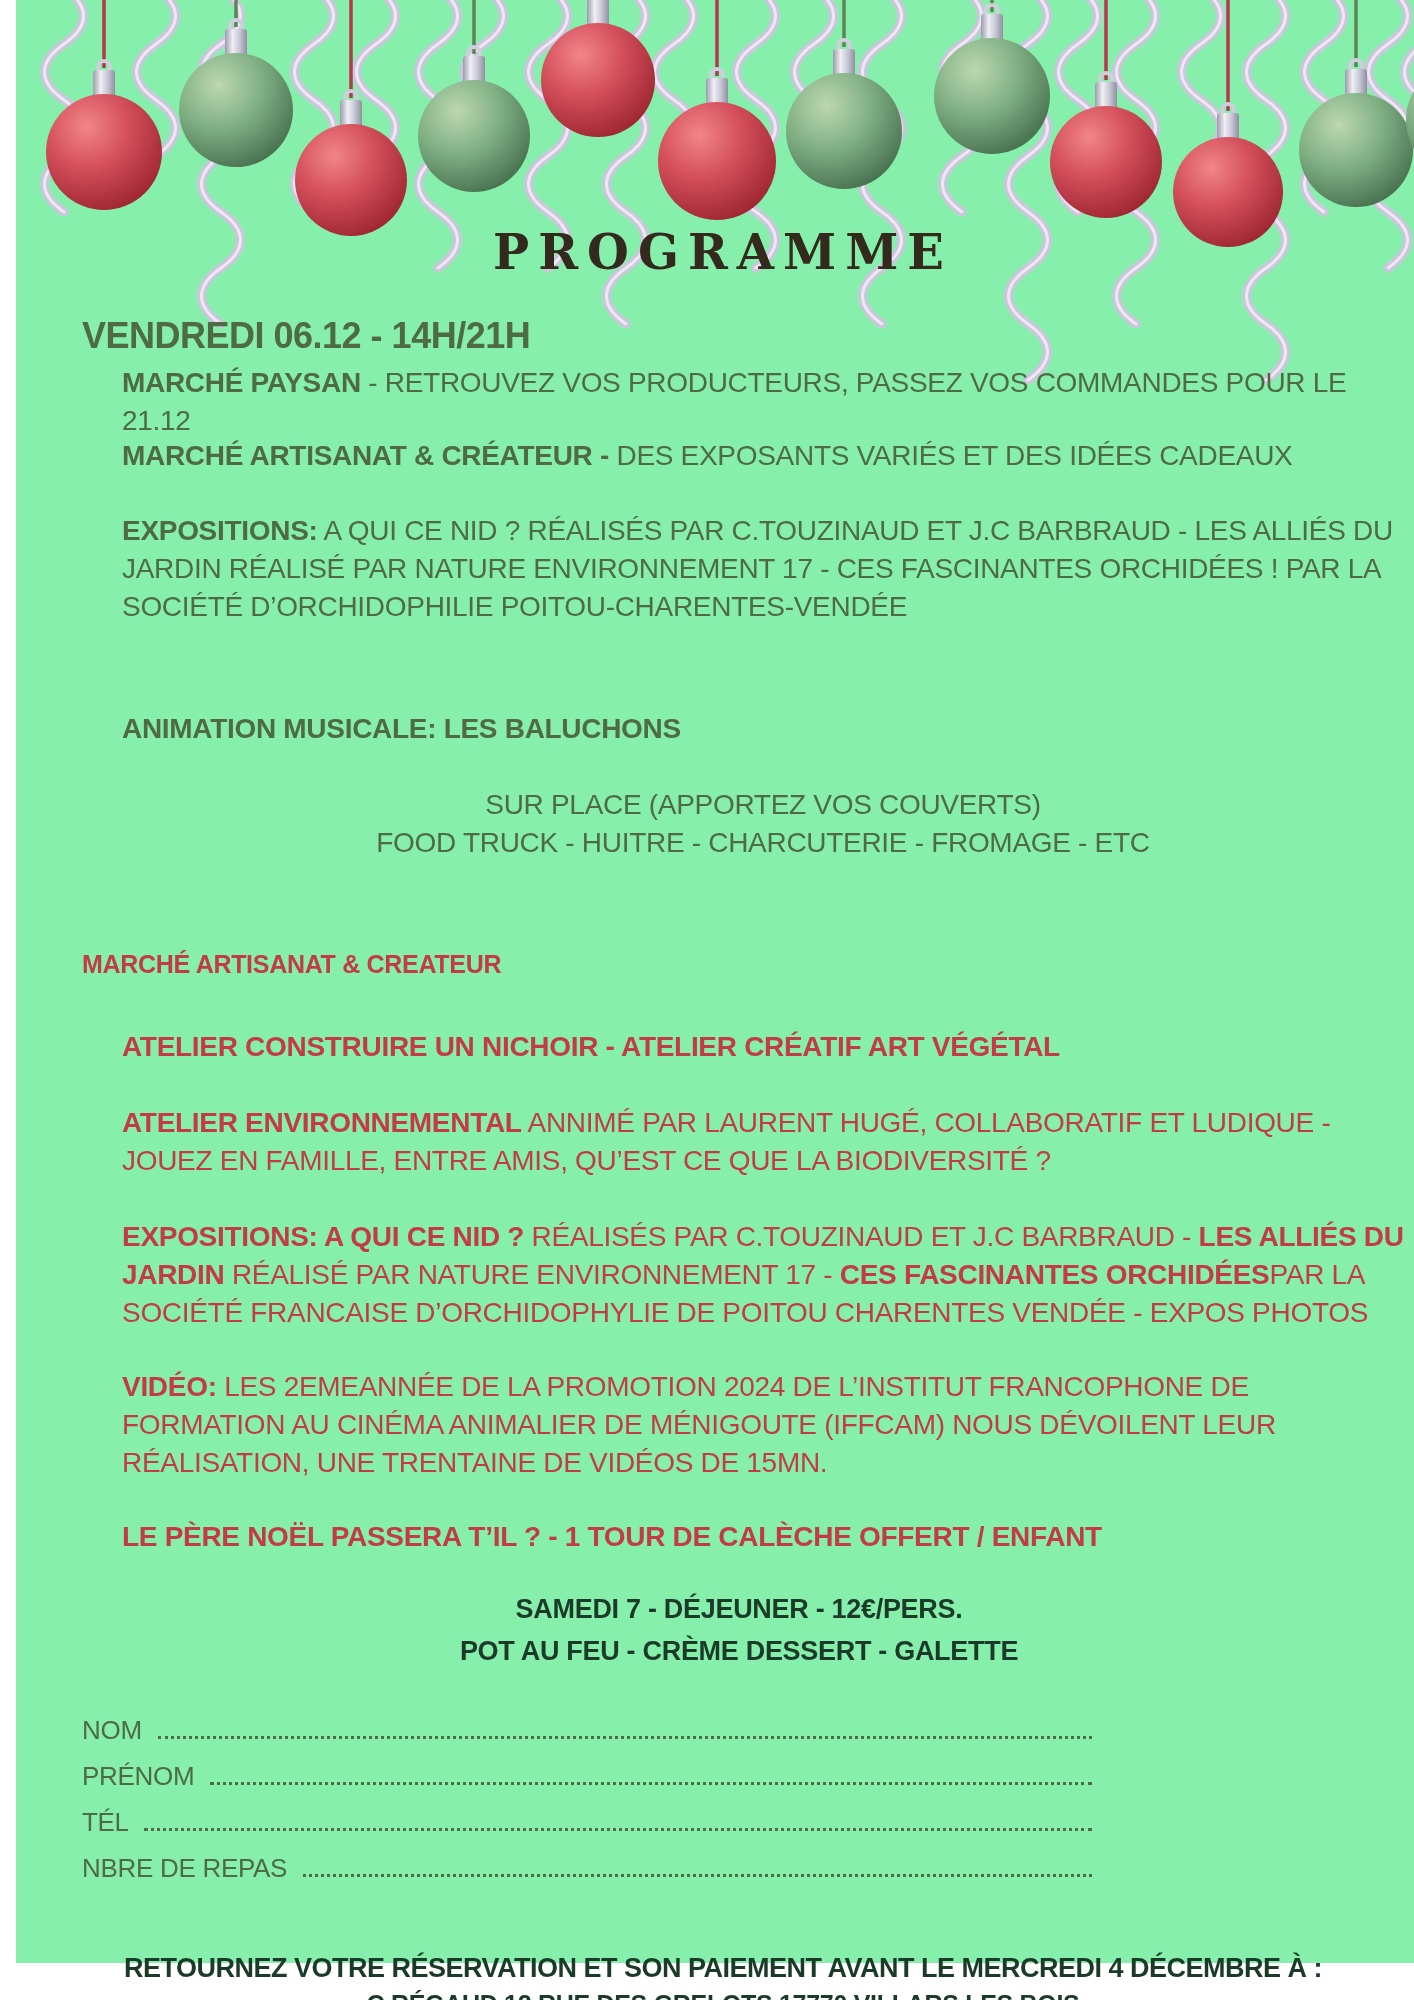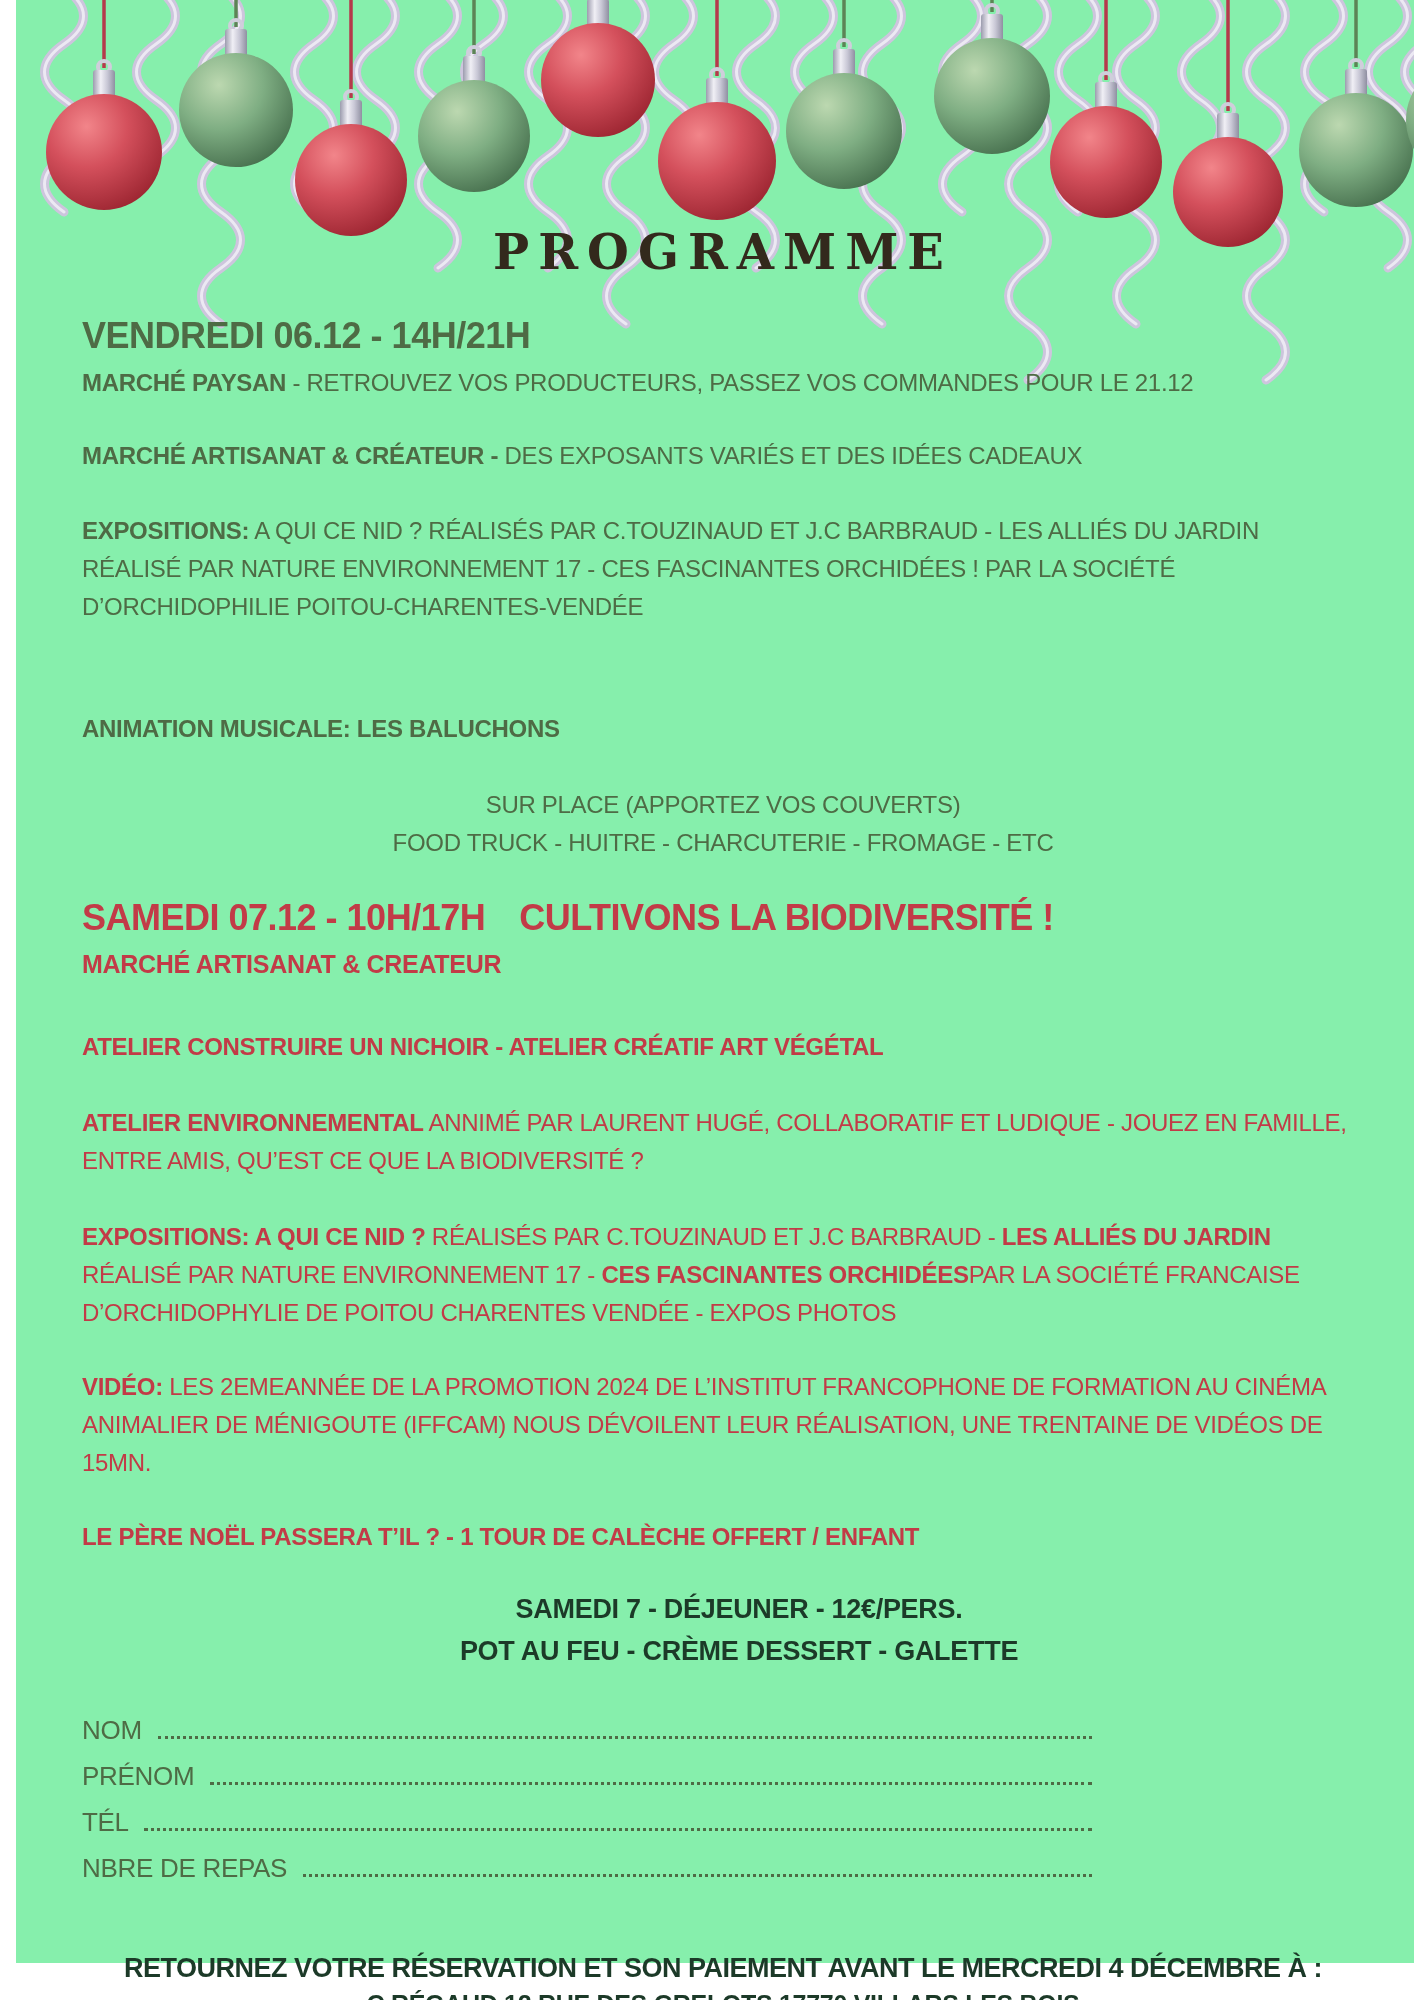--- a/index.html
+++ b/index.html
@@ -14,21 +14,21 @@
   .title{
     top:224px;left:0;width:1414px;text-align:center;
     font-family:"DejaVu Serif",serif;font-weight:700;font-size:48px;
     letter-spacing:9px;color:#33291c;white-space:nowrap;
   }
   .lft{left:66px;width:1282px;}
   .heading{font-size:36px;font-weight:700;letter-spacing:-0.5px;white-space:nowrap;}
   .green{color:#4e6b45;}
   .red{color:#c23b47;}
   .dark{color:#1c3a28;}
-  .body-p{font-size:24px;line-height:38px;letter-spacing:-0.3px;}
+  .body-p{font-size:28px;line-height:38px;letter-spacing:-0.3px;margin-left:40px;}
   .sub{font-size:25px;font-weight:700;letter-spacing:-0.3px;white-space:nowrap;}
   .b{font-weight:700;}
   .center{left:0;width:1414px;text-align:center;}
   .lunch{font-size:27px;line-height:42px;font-weight:700;letter-spacing:-0.3px;padding-left:16px;}
   .hsuffix{margin-left:34px;}
   .form{top:1700px;left:66px;width:1010px;}
   .form-row{display:flex;align-items:flex-end;height:46px;}
   .form-label{font-size:26px;letter-spacing:-0.3px;color:#4e6b45;white-space:pre;}
   .dotline{flex:1 1 auto;border-bottom:3px dotted #4e6b45;margin-left:9px;margin-bottom:7px;height:0;}
   .whiteband{position:absolute;top:1963px;left:0;width:1414px;height:37px;background:#ffffff;}
@@ -172,23 +172,20 @@
   <p class="abs lft body-p green b" style="top:672px;">
     <br>
     <span>ANIMATION MUSICALE: LES BALUCHONS</span>
   </p>
 
   <p class="abs center body-p green" style="top:786px;">
     <span>SUR PLACE (APPORTEZ VOS COUVERTS)</span><br>
     <span>FOOD TRUCK - HUITRE - CHARCUTERIE - FROMAGE - ETC</span>
   </p>
 
-  <h2 class="abs lft heading red" style="top:897px;">
-    <span>SAMEDI 07.12 - 10H/17H</span><span class="hsuffix">CULTIVONS LA BIODIVERSITÉ !</span>
-  </h2>
 
   <p class="abs lft sub red" style="top:950px;">MARCHÉ ARTISANAT &amp; CREATEUR</p>
 
   <p class="abs lft body-p red b" style="top:1028px;">ATELIER CONSTRUIRE UN NICHOIR - ATELIER CRÉATIF ART VÉGÉTAL</p>
 
   <p class="abs lft body-p red" style="top:1104px;">
     <span class="b">ATELIER ENVIRONNEMENTAL</span><span> ANNIMÉ PAR LAURENT HUGÉ, COLLABORATIF ET LUDIQUE - JOUEZ EN FAMILLE, ENTRE AMIS, QU’EST CE QUE LA BIODIVERSITÉ ?</span>
   </p>
 
   <p class="abs lft body-p red" style="top:1218px;">

